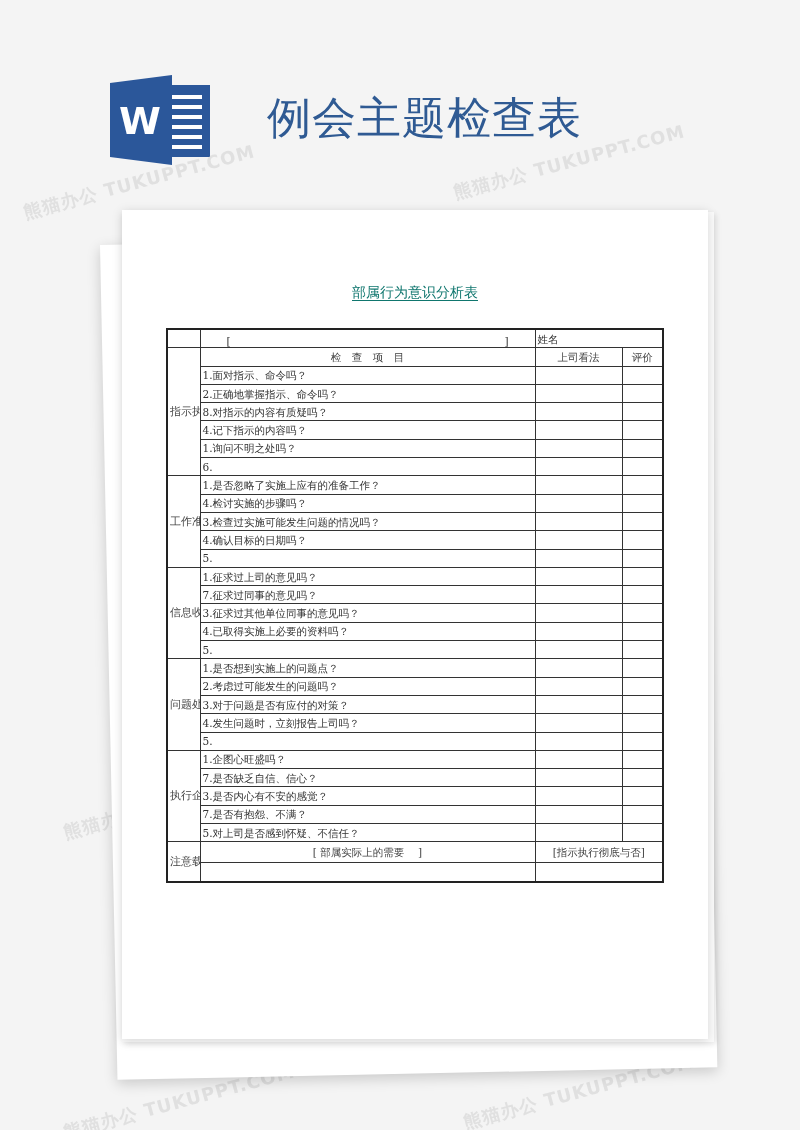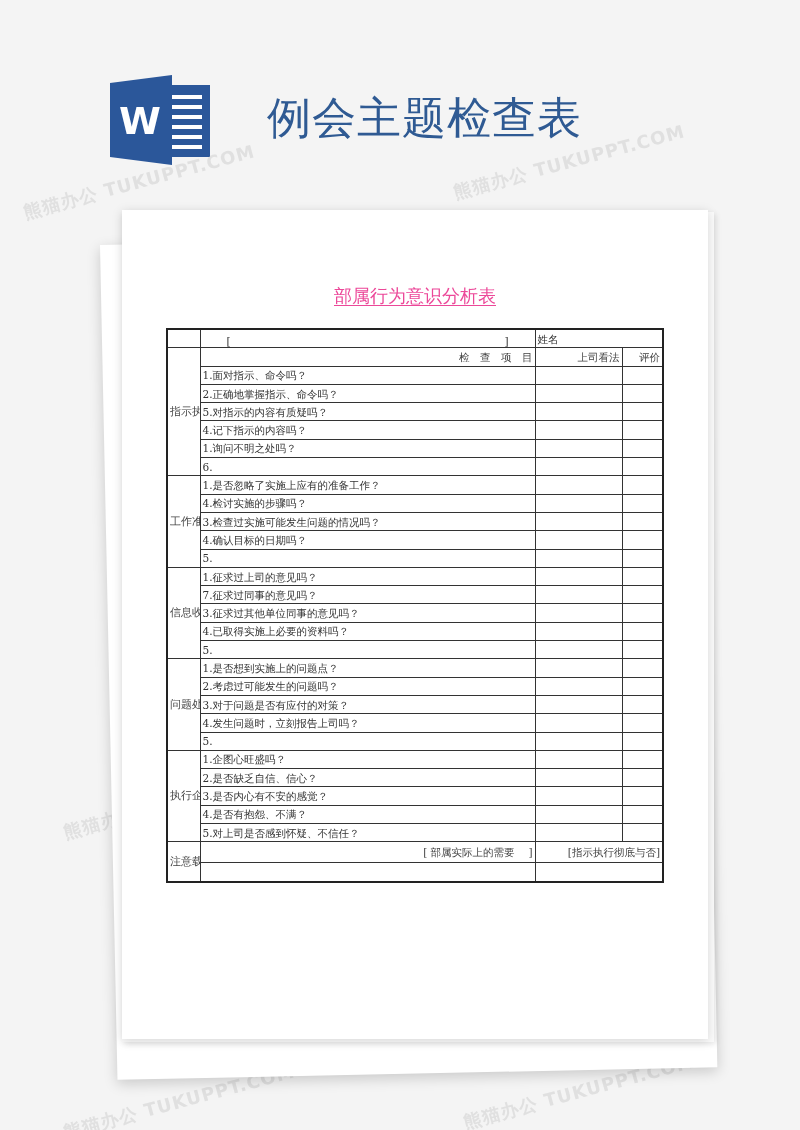--- a/index.html
+++ b/index.html
@@ -28,37 +28,37 @@
   .paper-back2 {
     position:absolute; left:122px; top:212px; width:592px; height:830px;
     background:#fbfbfb; box-shadow:2px 2px 6px rgba(0,0,0,0.10);
   }
   .paper {
     position:absolute; left:122px; top:210px; width:586px; height:829px;
     background:#ffffff; box-shadow:0 2px 10px rgba(0,0,0,0.15);
   }
   .doc-title {
     position:absolute; left:0; top:74px; width:586px; text-align:center;
-    font-family:"DejaVu Sans", sans-serif; font-size:18px; color:#ec4899;
+    font-family:"DejaVu Sans", sans-serif; font-size:14px; color:#0f766e;
   }
   .doc-title span { text-decoration:underline; text-underline-offset:3px; }
   table.form {
     position:absolute; left:44px; top:118px; width:496px;
     border-collapse:collapse; border:2px solid #222;
     font-size:10.5px; color:#333; table-layout:fixed;
   }
   table.form td {
     border:1px solid #333; padding:0 2px; height:17.3px; line-height:16px;
     vertical-align:middle; white-space:nowrap; overflow:hidden;
   }
   td.cat {
     text-align:center; white-space:normal; line-height:19px; font-size:11px; color:#444;
     padding:0 4px;
   }
-  td.hdr { text-align:right; color:#444;margin-left:12px; }
+  td.hdr { text-align:center; color:#444;margin-left:12px; }
   td.namecell { height:34px; vertical-align:middle; position:relative; }
   .bracket-l { position:absolute; left:26px; top:3px; }
   .bracket-r { position:absolute; right:26px; top:3px; }
   td.xingming { vertical-align:top; padding-top:3px;margin-top:45px; }
   td.note-area { height:78px; }
 </style>
 </head>
 <body>
 
 <div class="header">
@@ -119,21 +119,21 @@
           <td>1.面对指示、命令吗？</td>
           <td></td>
           <td></td>
         </tr>
       <tr>
           <td>2.正确地掌握指示、命令吗？</td>
           <td></td>
           <td></td>
         </tr>
       <tr>
-          <td>5.对指示的内容有质疑吗？</td>
+          <td>8.对指示的内容有质疑吗？</td>
           <td></td>
           <td></td>
         </tr>
       <tr>
           <td>4.记下指示的内容吗？</td>
           <td></td>
           <td></td>
         </tr>
       <tr>
           <td>1.询问不明之处吗？</td>
@@ -227,31 +227,31 @@
           <td></td>
         </tr>
 
       <tr>
           <td class="cat" rowspan="5">执行企图</td>
           <td>1.企图心旺盛吗？</td>
           <td></td>
           <td></td>
         </tr>
       <tr>
-          <td>2.是否缺乏自信、信心？</td>
+          <td>7.是否缺乏自信、信心？</td>
           <td></td>
           <td></td>
         </tr>
       <tr>
           <td>3.是否内心有不安的感觉？</td>
           <td></td>
           <td></td>
         </tr>
       <tr>
-          <td>4.是否有抱怨、不满？</td>
+          <td>7.是否有抱怨、不满？</td>
           <td></td>
           <td></td>
         </tr>
       <tr>
           <td>5.对上司是否感到怀疑、不信任？</td>
           <td></td>
           <td></td>
         </tr>
 
       <tr>

